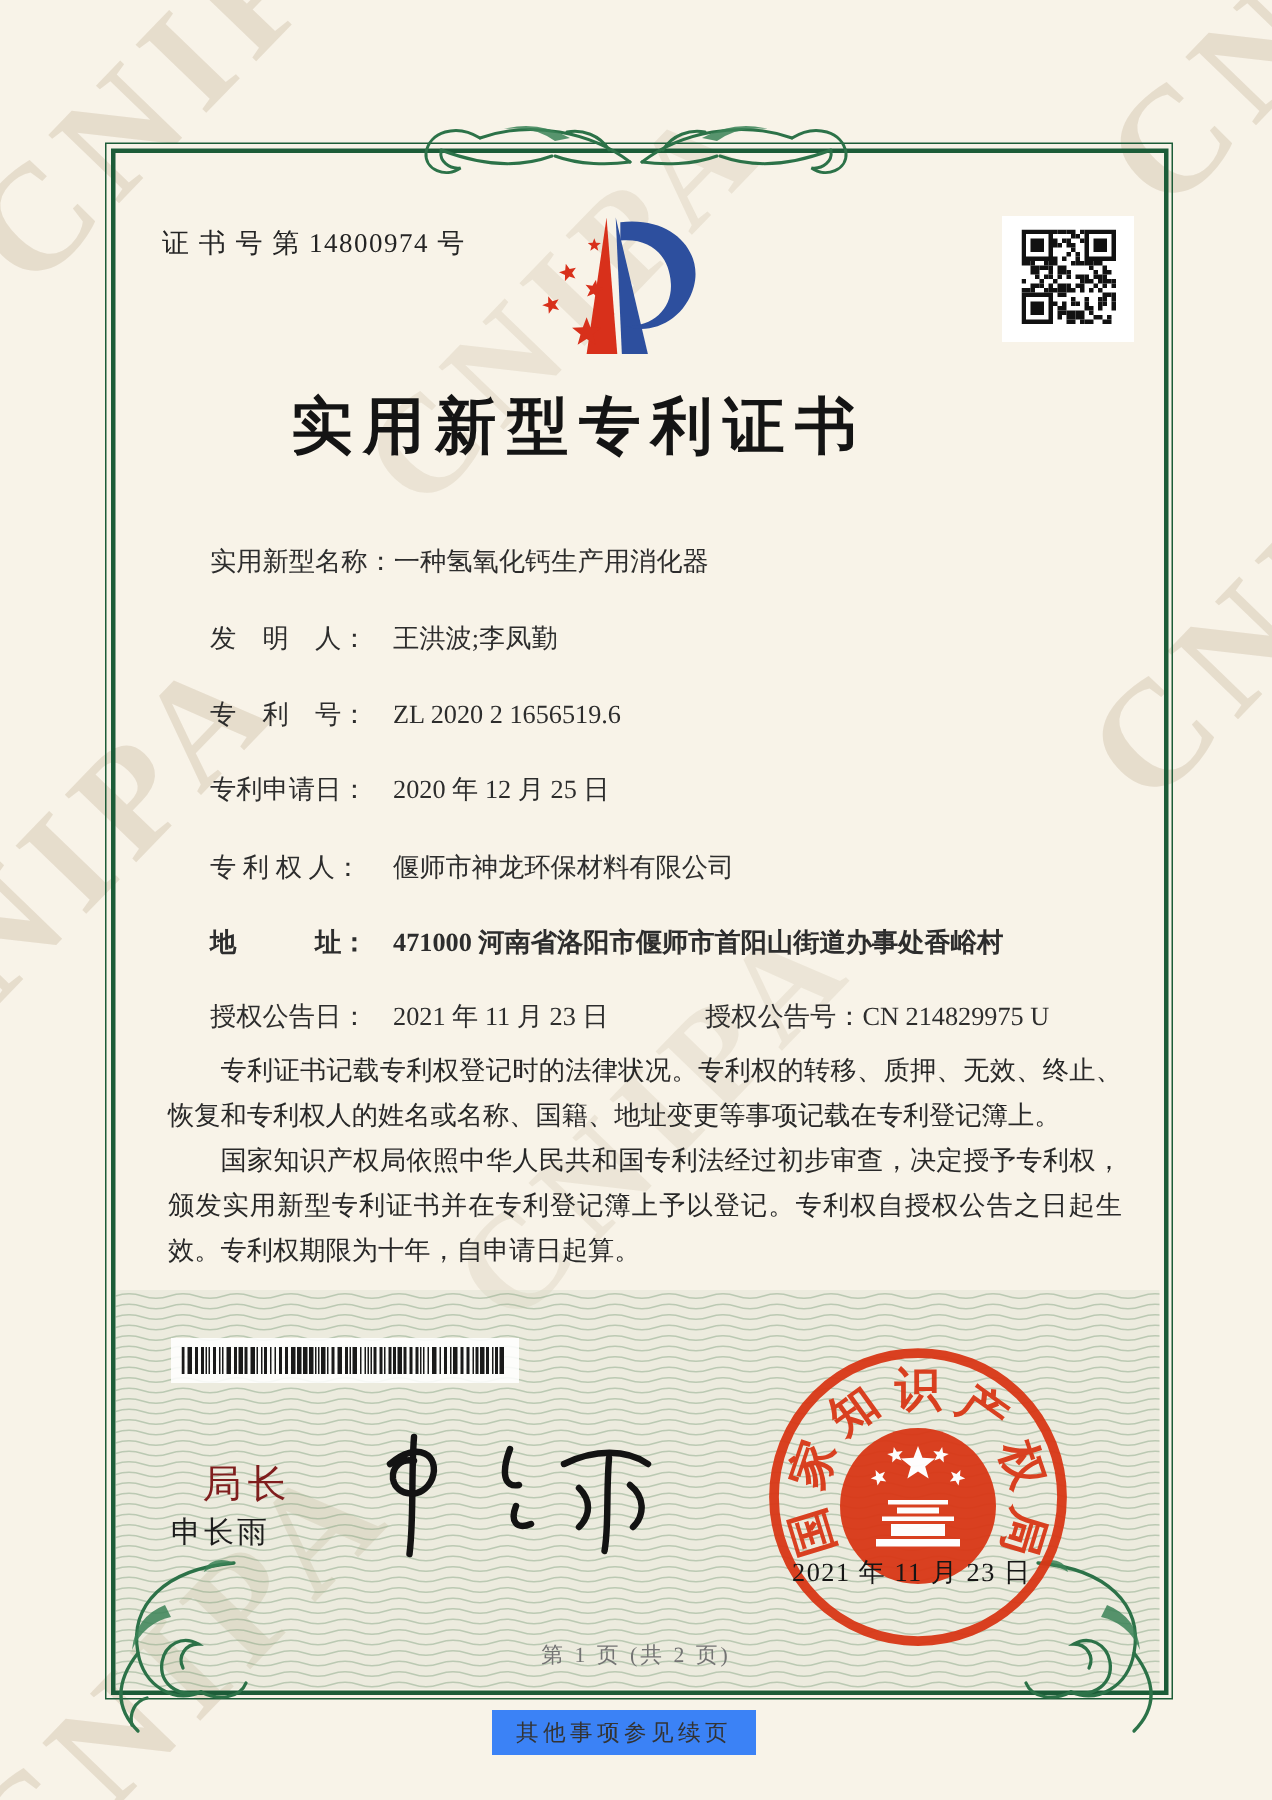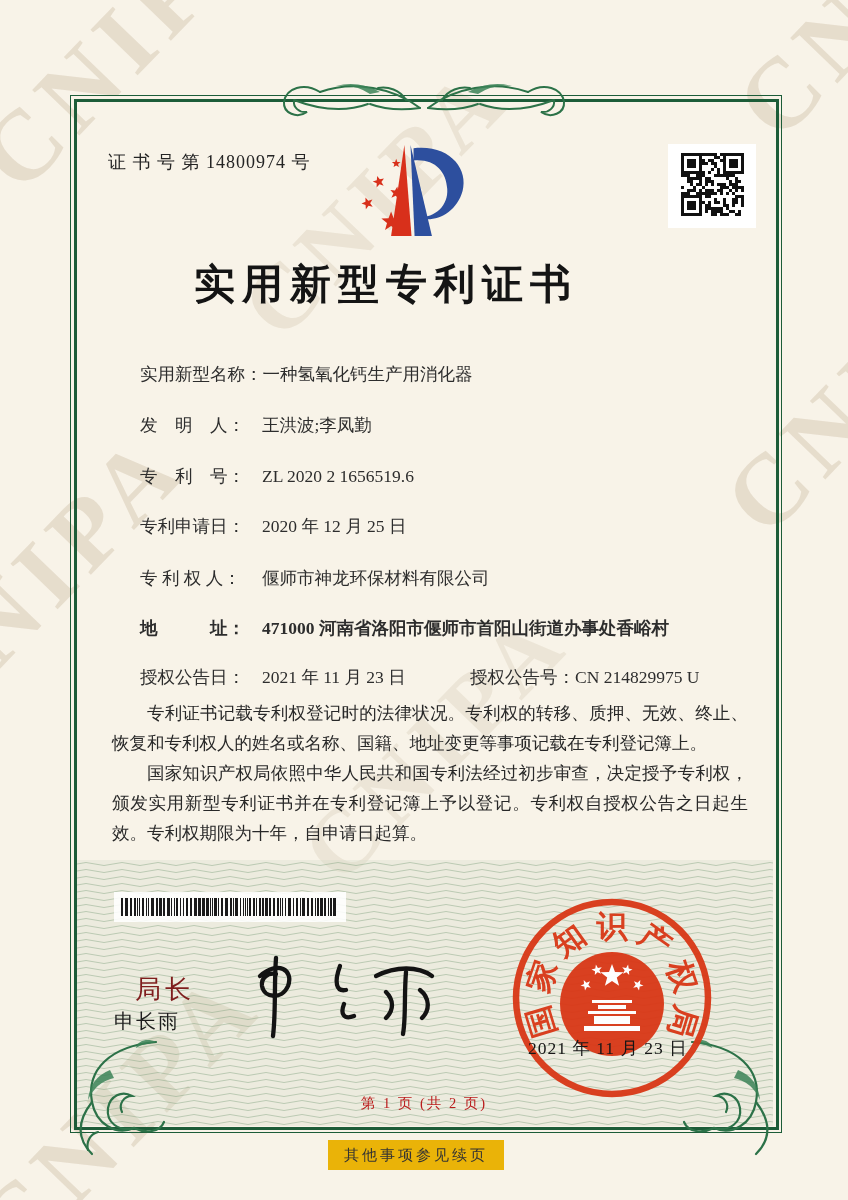--- a/index.html
+++ b/index.html
@@ -49,22 +49,22 @@
   
   #commissioner-title{left:114px;top:972px;font-size:26px;letter-spacing:4px;color:#7f1d1d;z-index:4;margin-left:21px;}
   #commissioner-name{left:114px;top:1008px;font-size:20px;letter-spacing:2px;color:#1d1d1d;z-index:4;}
   #signature{left:248px;top:946px;z-index:5;}
   
   #seal{left:502px;top:888px;z-index:5;opacity:0.95;}
   .seal-ch{font-size:31px;font-weight:bold;fill:var(--seal-red);text-anchor:middle;dominant-baseline:central;
            font-family:"Liberation Serif","DejaVu Serif",serif;}
   #seal-date{left:528px;top:1036px;font-size:17.5px;color:#161616;letter-spacing:1px;z-index:6;}
   
-  #page-num{left:0;top:1094px;width:848px;text-align:center;font-size:14.5px;letter-spacing:2px;color:#b91c1c;z-index:4;}
-  #note-strip{left:328px;top:1140px;width:176px;height:30px;background:#eab308;z-index:4;
+  #page-num{left:0;top:1094px;width:848px;text-align:center;font-size:14.5px;letter-spacing:2px;color:#737373;z-index:4;}
+  #note-strip{left:328px;top:1140px;width:176px;height:30px;background:#3b82f6;z-index:4;
               display:flex;align-items:center;justify-content:center;font-size:15px;letter-spacing:3px;color:#333;}
   
   .orn{z-index:3;pointer-events:none;}
   #orn-top{left:282px;top:70px;}
   #orn-bl{left:52px;top:1036px;}
   #orn-br{left:681px;top:1036px;transform:scaleX(-1);}
 </style>
 </head>
 <body>
 

